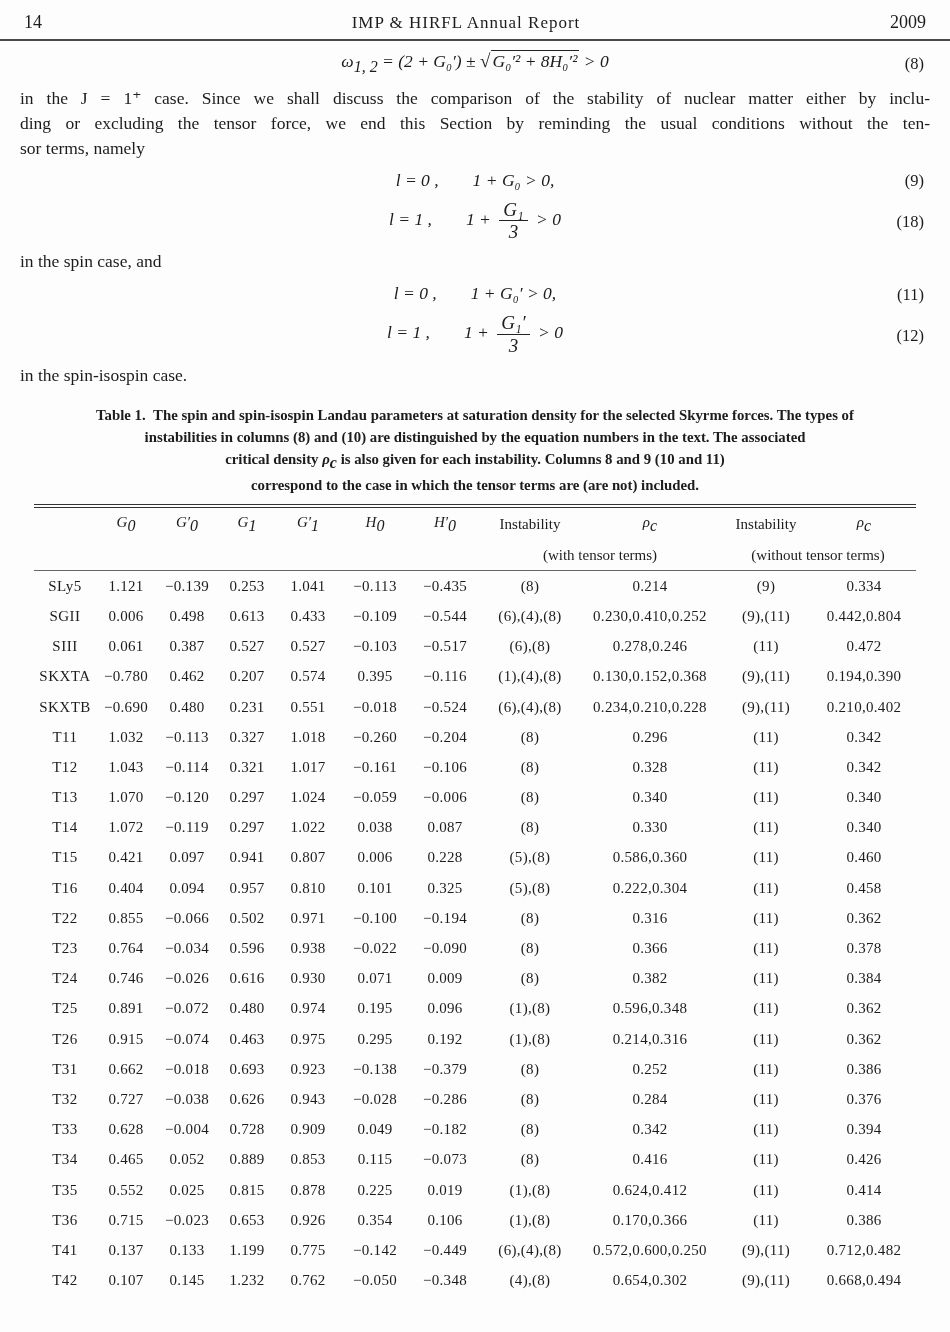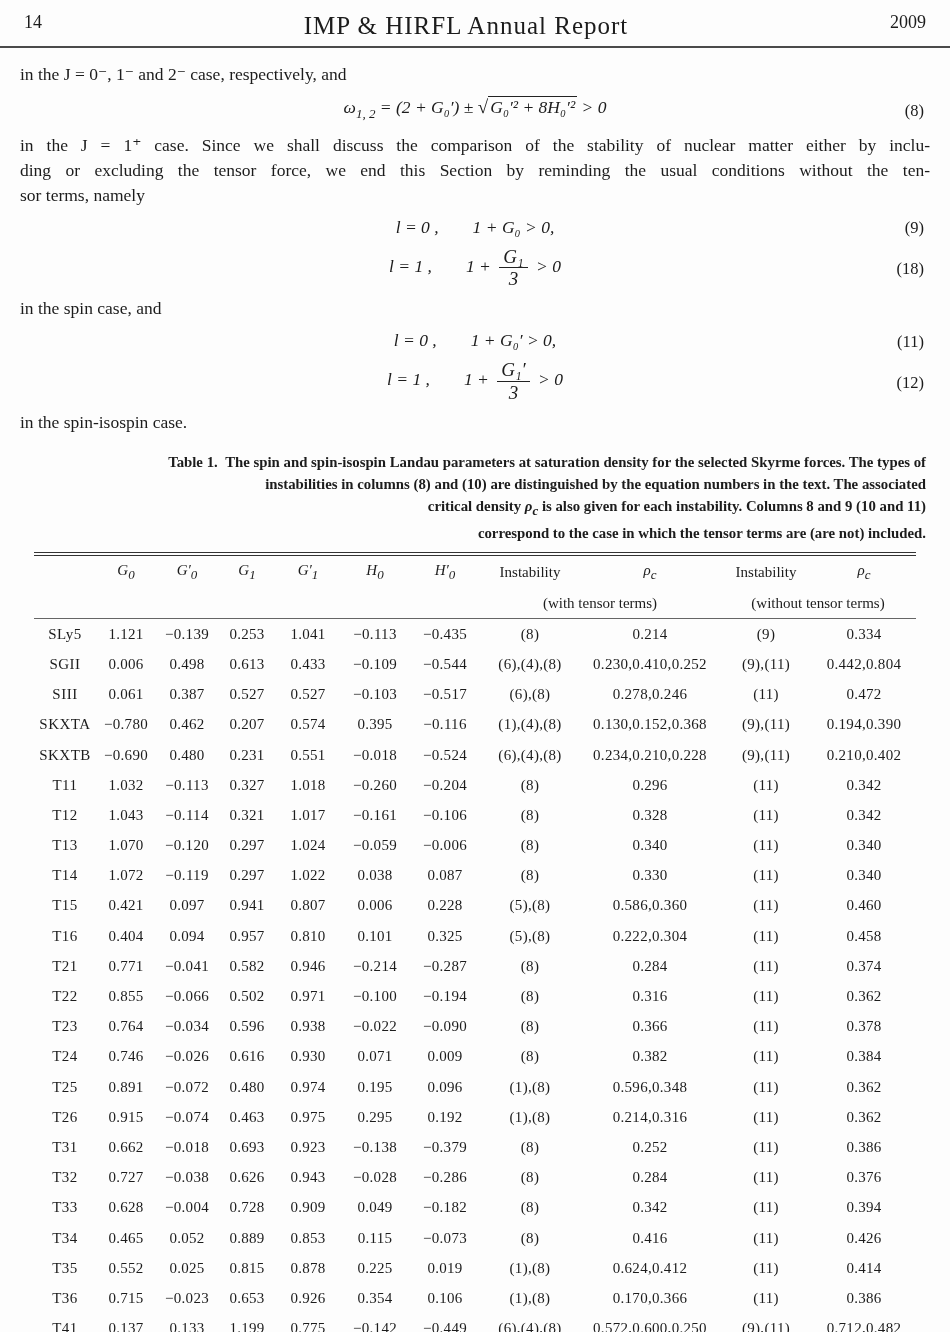--- a/index.html
+++ b/index.html
@@ -3,68 +3,67 @@
 <meta charset="utf-8">
 <style>
   html,body{margin:0;padding:0;background:#e8e8e8;}
   .page{
     width:950px;height:1332px;background:#fdfdfd;margin:0 auto;
     font-family:"Liberation Serif","DejaVu Serif",serif;color:#1c1c1c;
     position:relative;overflow:hidden;box-sizing:border-box;
   }
   
   .runhead{
-    display:flex;justify-content:space-between;align-items:flex-start;
+    display:flex;justify-content:space-between;align-items:center;
     padding:12px 24px 6px 24px;font-size:18px;
   }
-  .runhead .title{letter-spacing:1px;font-size:25px;}
+  .runhead .title{letter-spacing:1px;font-size:17px;}
   .head-rule{border:none;border-top:2.5px solid #4a4a4a;margin:0;}
   
   .bodytext{padding:0 20px;font-size:17.5px;line-height:25px;}
   .para{margin:0;}
   .jline{text-align:justify;text-align-last:justify;}
   .mt14{margin-top:14px;} .mt4{margin-top:4px;}
   
   .eqrow{position:relative;text-align:center;font-style:italic;font-size:17.5px;margin:7px 0;}
   .eqnum{position:absolute;right:6px;top:50%;transform:translateY(-50%);font-style:normal;font-size:16.5px;}
   .eq-gap{display:inline-block;width:34px;}
   .sqrt-rad{border-top:1.4px solid #222;padding:0 2px;text-align:center;}
   .sqrt-sign{font-style:normal;font-size:19px;}
   .frac{display:inline-block;vertical-align:middle;text-align:center;margin:0 4px;line-height:1.05;font-size:19px;}
   .frac .num{display:block;padding:0 4px 1px 4px;border-bottom:1.3px solid #222;}
   .frac .den{display:block;padding-top:1px;}
   
-  .caption{margin-top:16px;text-align:right;font-weight:bold;font-size:14.8px;line-height:22px;
+  .caption{margin-top:16px;text-align:center;font-weight:bold;font-size:14.8px;line-height:22px;
            font-family:"Liberation Serif","DejaVu Serif",serif;padding:0 24px;}
   
   .tablewrap{margin:8px 34px 0 34px;}
   table.data{border-collapse:collapse;width:882px;table-layout:fixed;
              border-top:4px double #333;font-size:15px;}
   table.data th,table.data td{font-weight:normal;text-align:center;padding:0;overflow:hidden;white-space:nowrap;}
   table.data thead tr.cols th{height:32px;vertical-align:middle;}
   table.data thead tr.groups th{height:30px;vertical-align:middle;border-bottom:1.6px solid #666;}
   table.data th.math{font-style:italic;}
   table.data tbody td{height:30.2px;vertical-align:middle;letter-spacing:.3px;}
   table.data tbody td.rowlabel{letter-spacing:.5px;}
-  sub{font-size:13px;}
+  sub{font-size:16px;}
 </style>
 </head>
 <body>
 
 <div class="page">
 
   <div class="runhead">
     <span>14</span>
     <span class="title">IMP &amp; HIRFL Annual Report</span>
     <span>2009</span>
   </div>
   <hr class="head-rule">
 
   <div class="bodytext">
-    <p class="para mt14">in the J = 0⁻, 1⁻ and 2⁻ case, respectively, and</p>
 
     <div class="eqrow">
       <span>ω</span><sub>1, 2</sub><span> = (2 + G₀′) ± </span><span class="sqrt-sign">√</span><span class="sqrt-rad">G₀′² + 8H₀′²</span><span> &gt; 0</span>
       <span class="eqnum">(8)</span>
     </div>
 
     <div class="para jline">in the J = 1⁺ case. Since we shall discuss the comparison of the stability of nuclear matter either by inclu-</div>
     <div class="para jline">ding or excluding the tensor force, we end this Section by reminding the usual conditions without the ten-</div>
     <div class="para">sor terms, namely</div>
 
@@ -273,33 +272,20 @@
             <td class="val">0.957</td>
             <td class="val">0.810</td>
             <td class="val">0.101</td>
             <td class="val">0.325</td>
             <td class="val">(5),(8)</td>
             <td class="val">0.222,0.304</td>
             <td class="val">(11)</td>
             <td class="val">0.458</td>
           </tr>
           <tr>
-            <td class="rowlabel">T21</td>
-            <td class="val">0.771</td>
-            <td class="val">−0.041</td>
-            <td class="val">0.582</td>
-            <td class="val">0.946</td>
-            <td class="val">−0.214</td>
-            <td class="val">−0.287</td>
-            <td class="val">(8)</td>
-            <td class="val">0.284</td>
-            <td class="val">(11)</td>
-            <td class="val">0.374</td>
-          </tr>
-          <tr>
             <td class="rowlabel">T22</td>
             <td class="val">0.855</td>
             <td class="val">−0.066</td>
             <td class="val">0.502</td>
             <td class="val">0.971</td>
             <td class="val">−0.100</td>
             <td class="val">−0.194</td>
             <td class="val">(8)</td>
             <td class="val">0.316</td>
             <td class="val">(11)</td>

